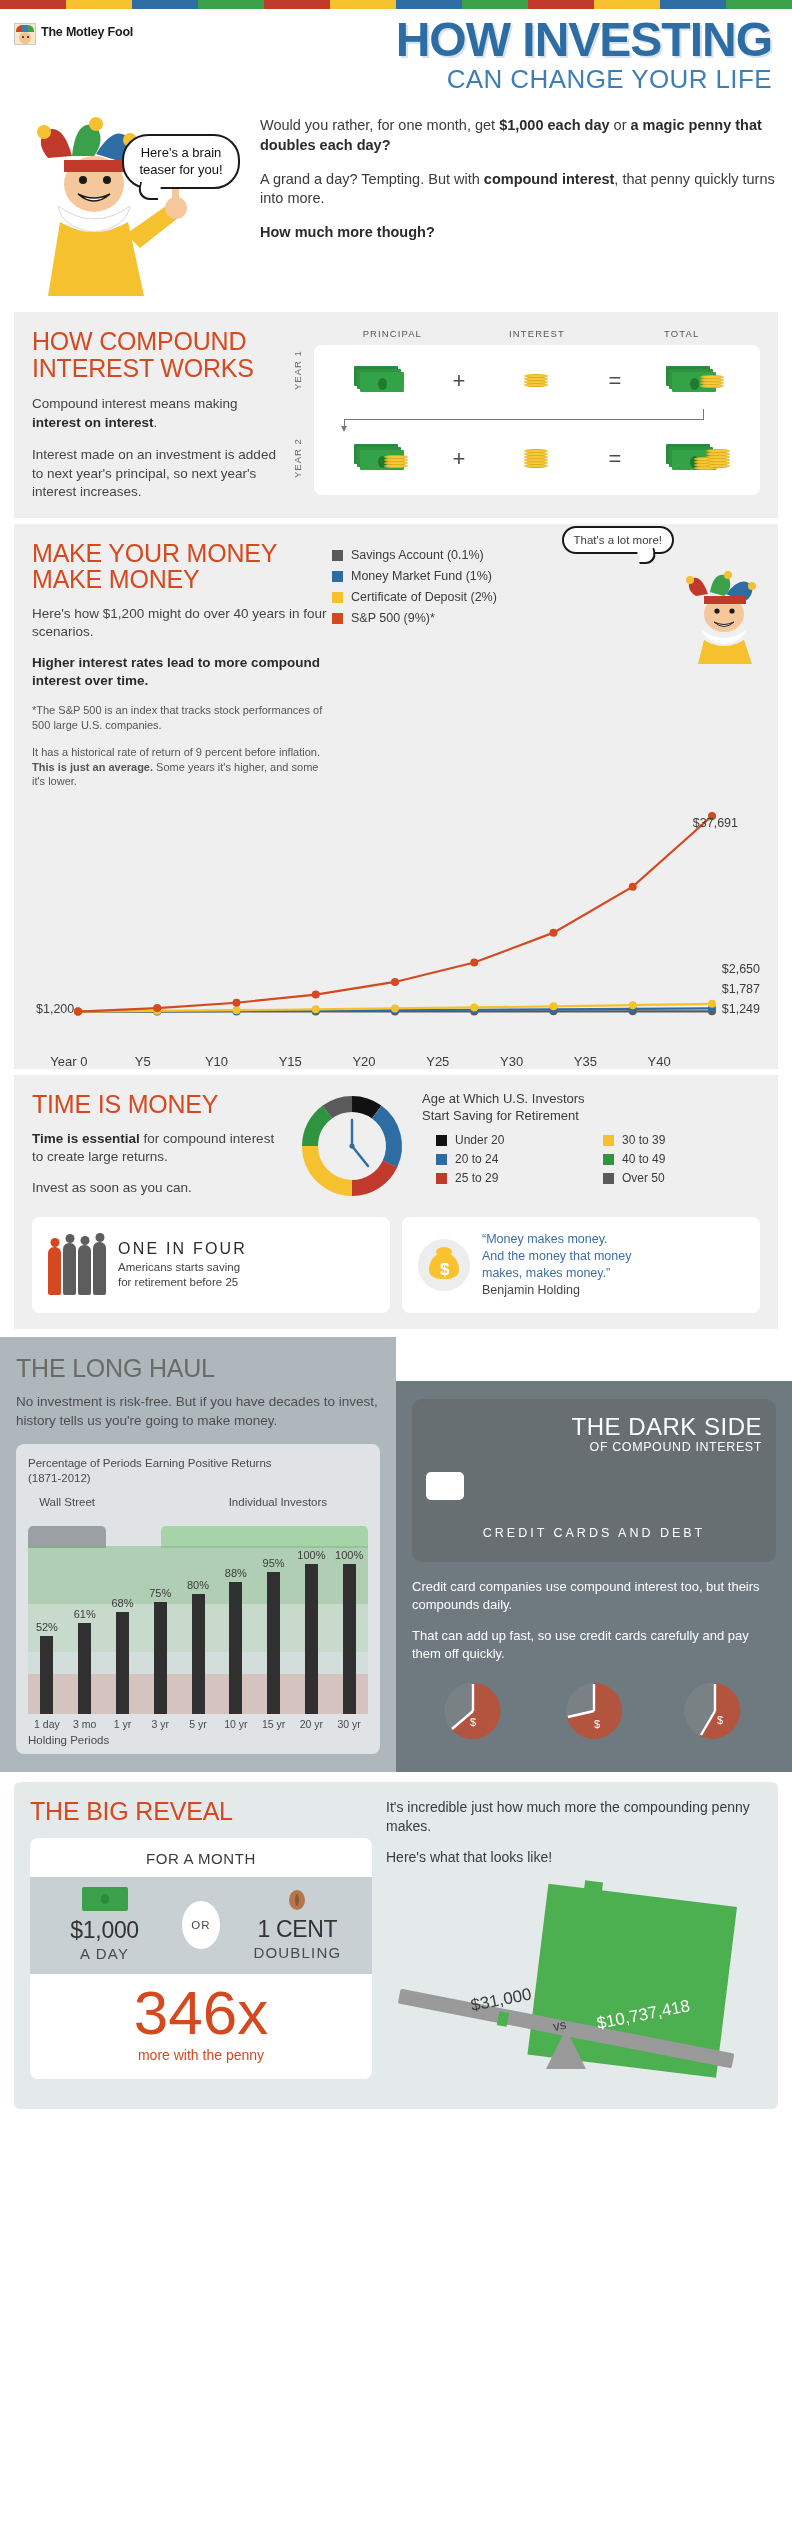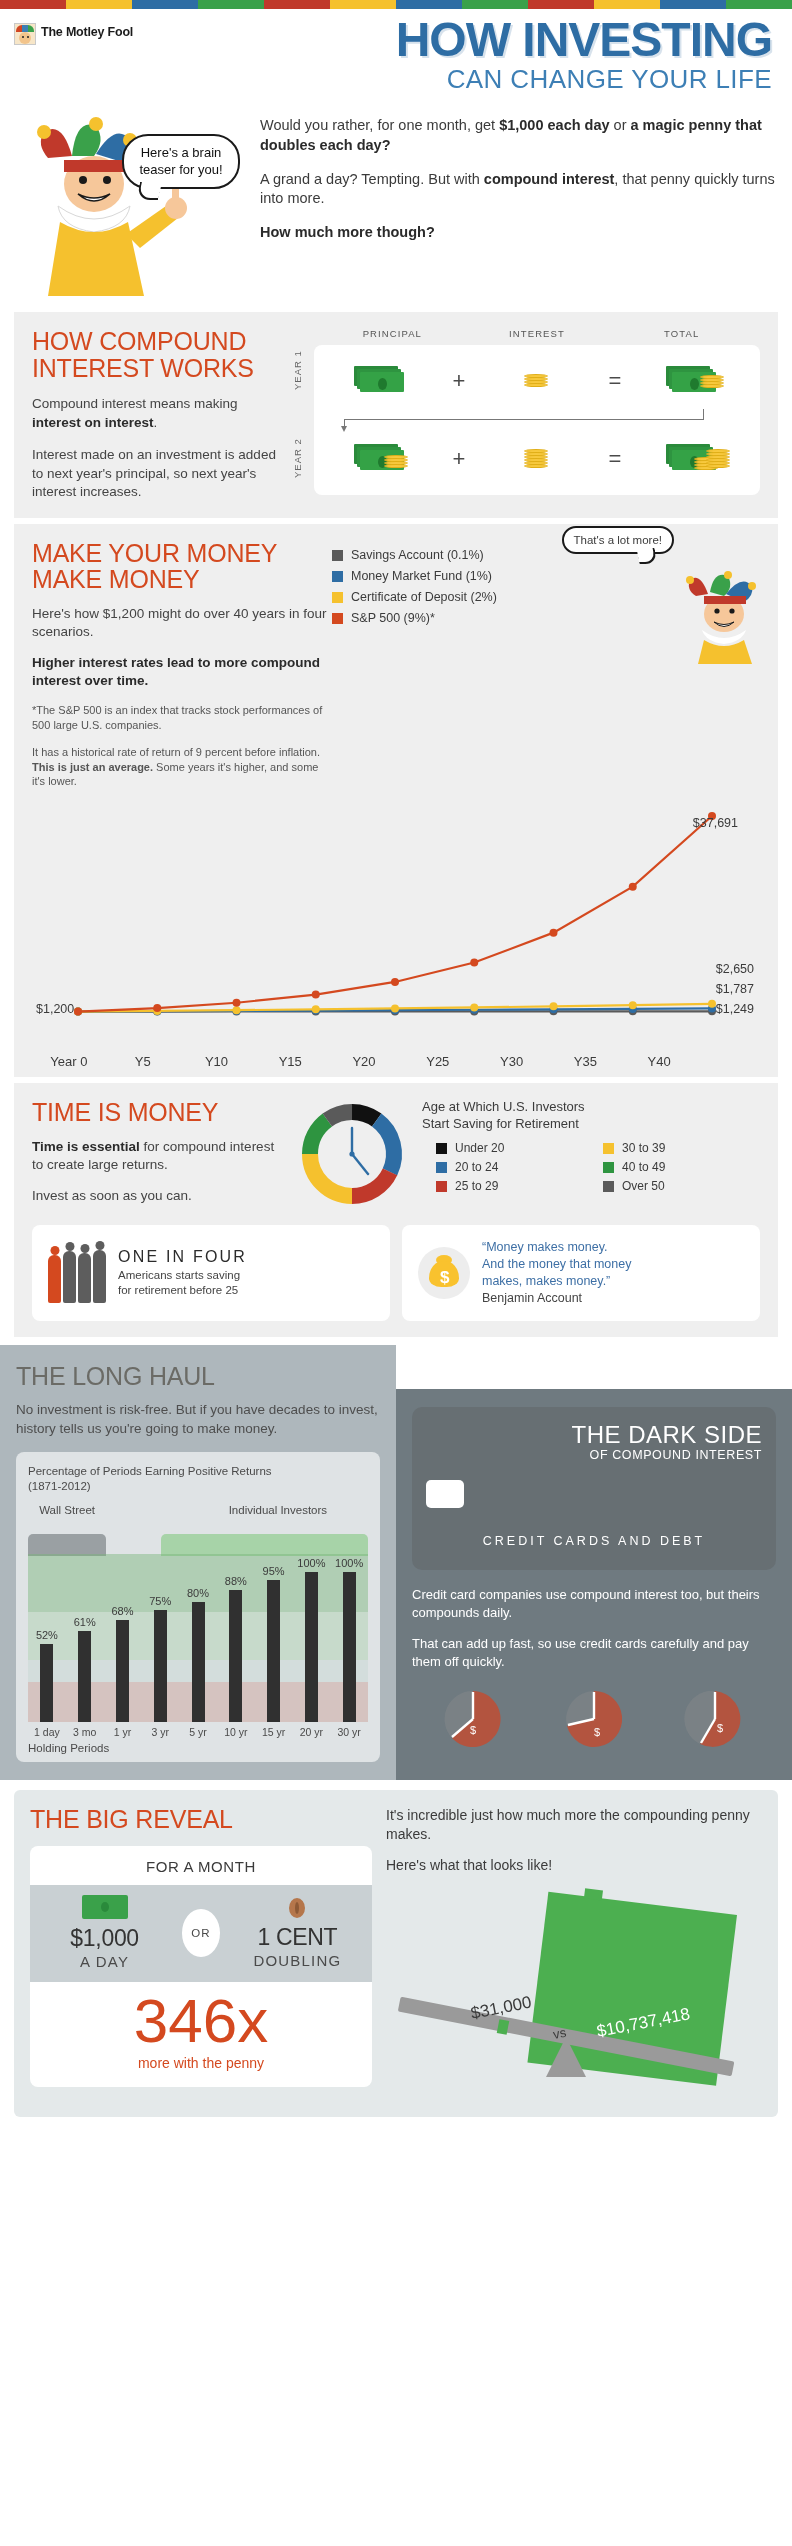--- a/index.html
+++ b/index.html
@@ -94,21 +94,21 @@
   .mm-top { display: flex; }
   .mm-left { width: 300px; flex: 0 0 300px; }
   .mm-left p { margin-top: 12px; }
   .mm-foot { font-size: 11px; line-height: 1.35; color: #555; }
   .mm-foot p { margin-bottom: 9px; }
   .mm-right { flex: 1; position: relative; }
   .legend { margin-top: 8px; }
   .legend-row { display: flex; align-items: center; margin-bottom: 7px; font-size: 12.5px; color: #3b3b3b;}
   .swatch { width: 11px; height: 11px; margin-right: 8px; flex: 0 0 11px; }
   .chartbox { position: relative; height: 250px; margin-top: 6px; }
-  .endlabels { position: absolute; right: 6px; font-size: 12.5px; color: #3b3b3b; }
+  .endlabels { position: absolute; right: 0; font-size: 12.5px; color: #3b3b3b; }
   .axis-labels { display: flex; margin: 0 0 0 0; }
   .axis-labels span { flex: 1; text-align: center; font-size: 13px; color: #3b3b3b; }
   .speech2 {
     position: absolute; right: 86px; top: -14px; padding: 6px 10px; background: #fff;
     border: 2px solid #1a1a1a; border-radius: 22px; font-size: 11.5px; white-space: nowrap; z-index: 6;
   }
   .speech2:after { content:""; position:absolute; right:16px; bottom:-12px; width:16px;height:14px;background:#fff;
       border-right:2px solid #1a1a1a; border-bottom:2px solid #1a1a1a; border-radius:0 0 12px 0; transform: skewX(10deg);}
 
   
@@ -372,21 +372,21 @@
                   <u></u>
                 </div>
             </div>
           </div>
         </div>
       </div>
     </div>
   </div>
 </div>
 
-<div class="panel" style="padding-bottom:8px;">
+<div class="panel" style="padding-bottom:0;">
   <div class="mm-top">
     <div class="mm-left">
       <div class="sec-title">
         <div>MAKE YOUR MONEY</div>
         <div>MAKE MONEY</div>
       </div>
       <p class="body-txt">Here's how $1,200 might do over 40 years in four scenarios.</p>
       <p class="body-txt" style="margin-top:12px;"><b>Higher interest rates lead to more compound interest over time.</b></p>
       <div class="mm-foot">
         <p>*The S&amp;P 500 is an index that tracks stock performances of 500 large U.S. companies.</p>
@@ -574,21 +574,21 @@
     <div class="wcard">
       <div class="moneybag">
         <div class="knot"></div>
           <div class="bag"></div>
           <div class="ds">$</div>
       </div>
       <div class="quote">
         <div>“Money makes money.</div>
         <div>And the money that money</div>
         <div>makes, makes money.”</div>
-        <div class="who">Benjamin Account</div>
+        <div class="who">Benjamin Holding</div>
       </div>
     </div>
   </div>
 </div>
 
 <div class="duo">
   <div class="lh">
     <div class="sec-title">THE LONG HAUL</div>
     <div class="lh-text">No investment is risk-free. But if you have decades to invest, history tells us you're going to make money.</div>
 

